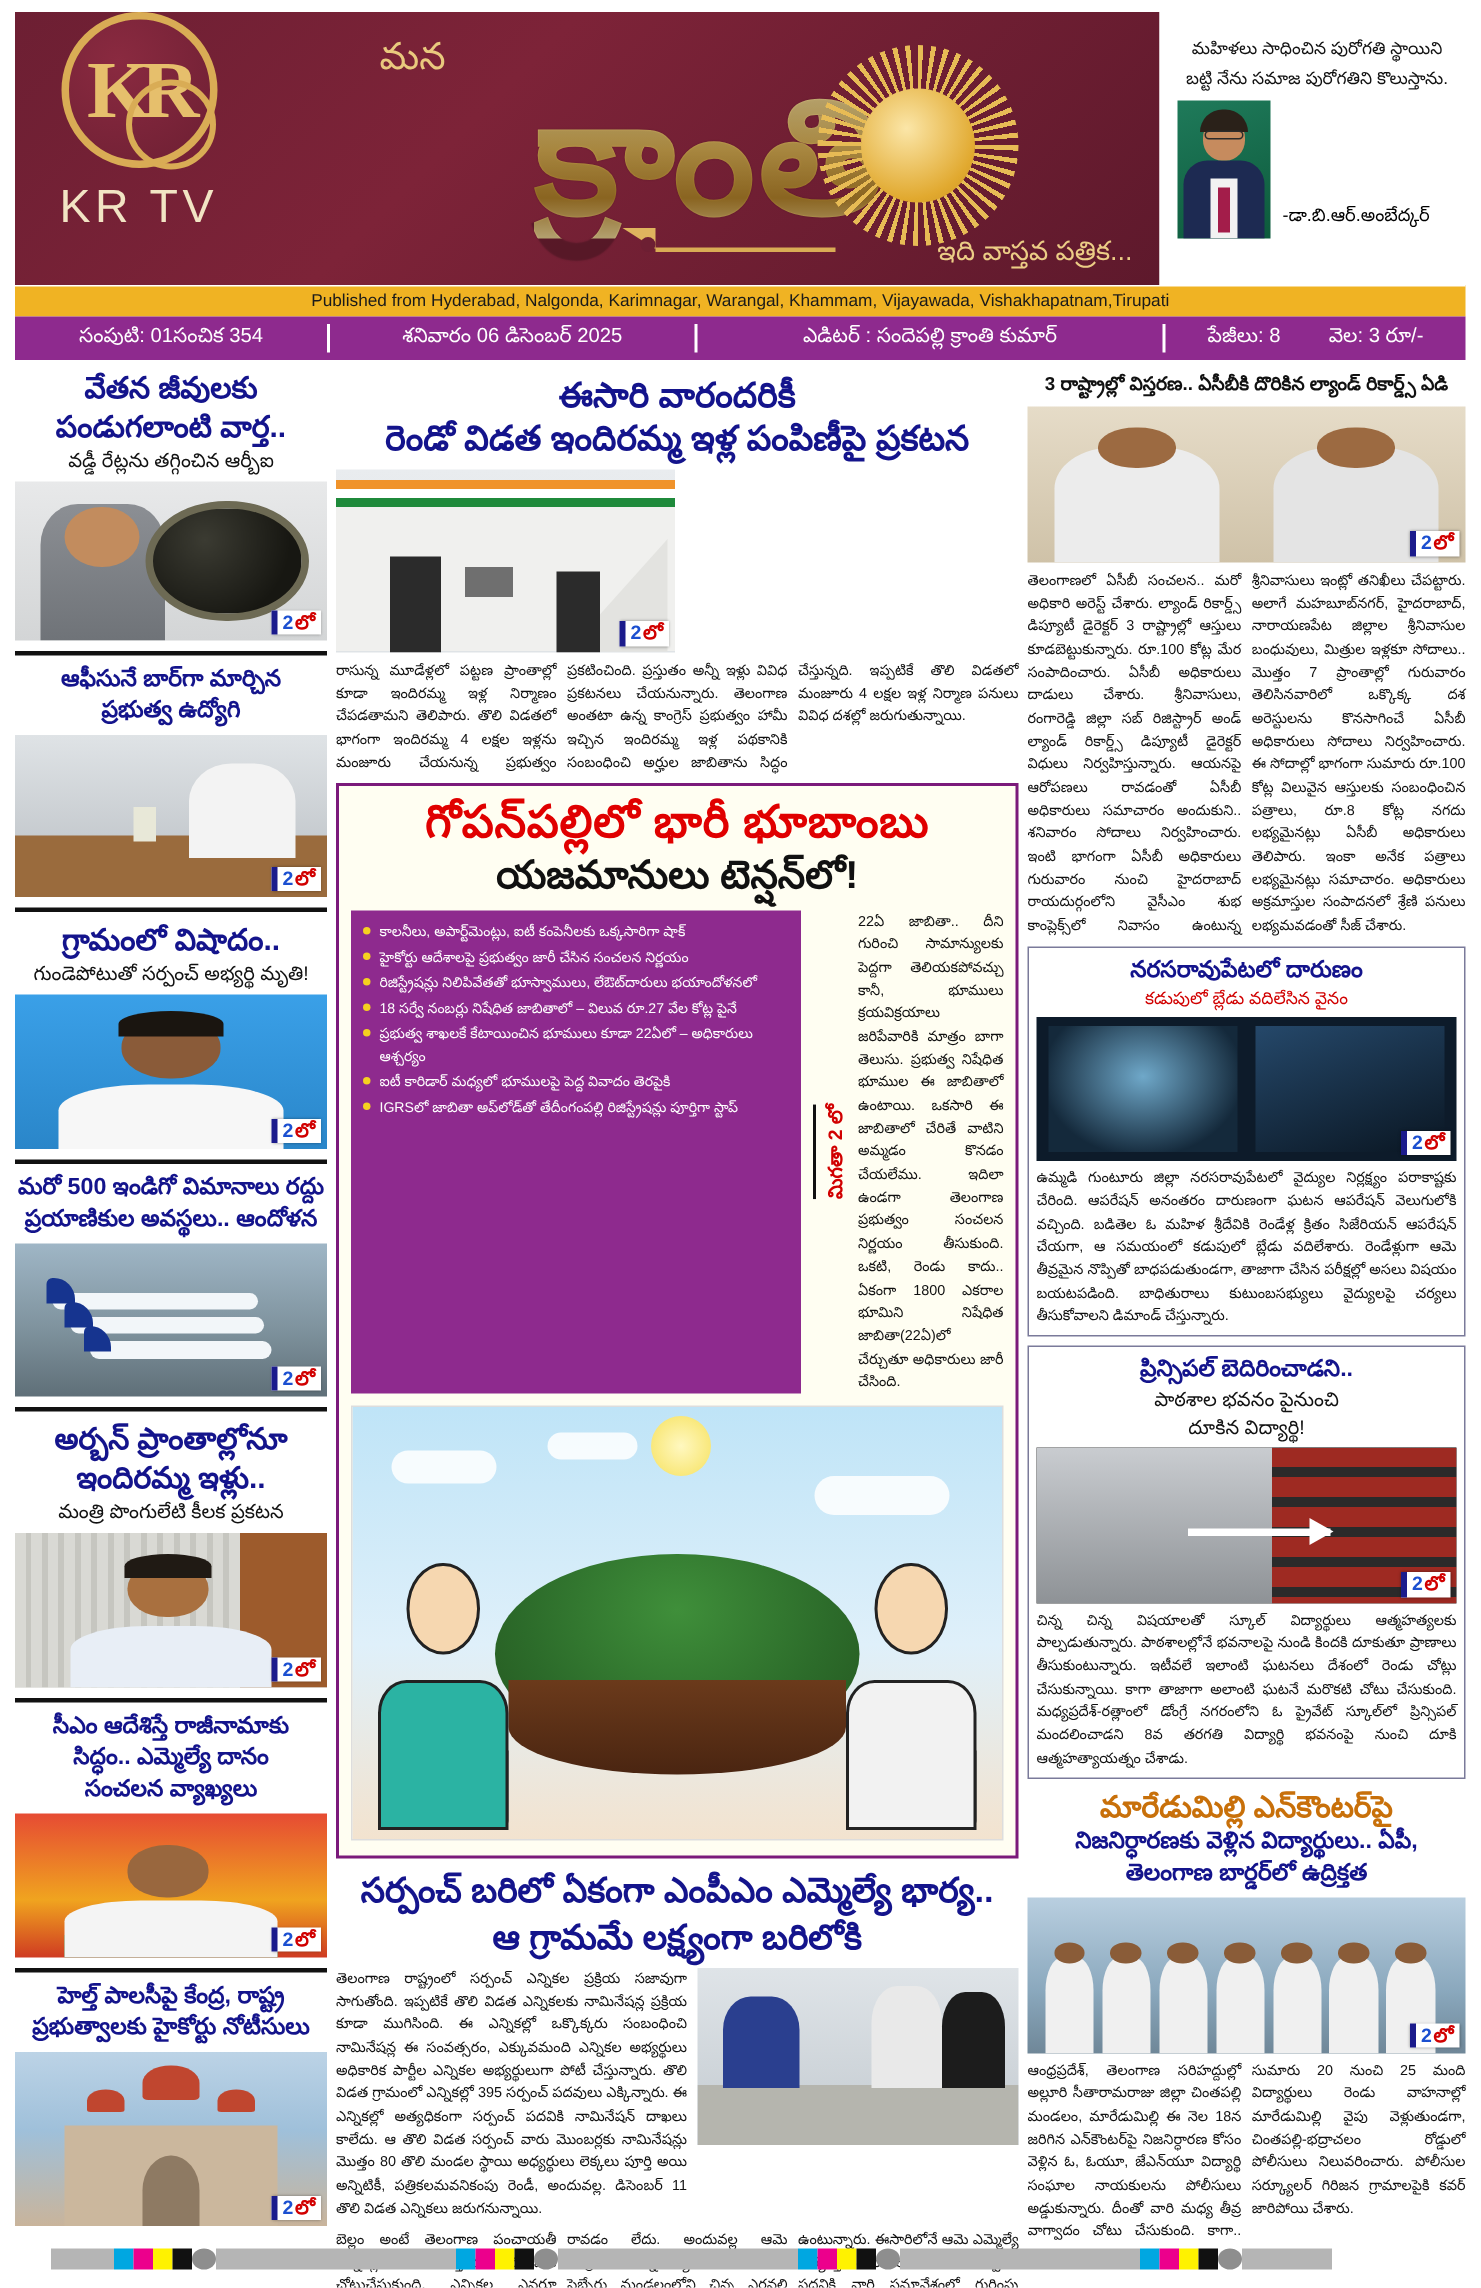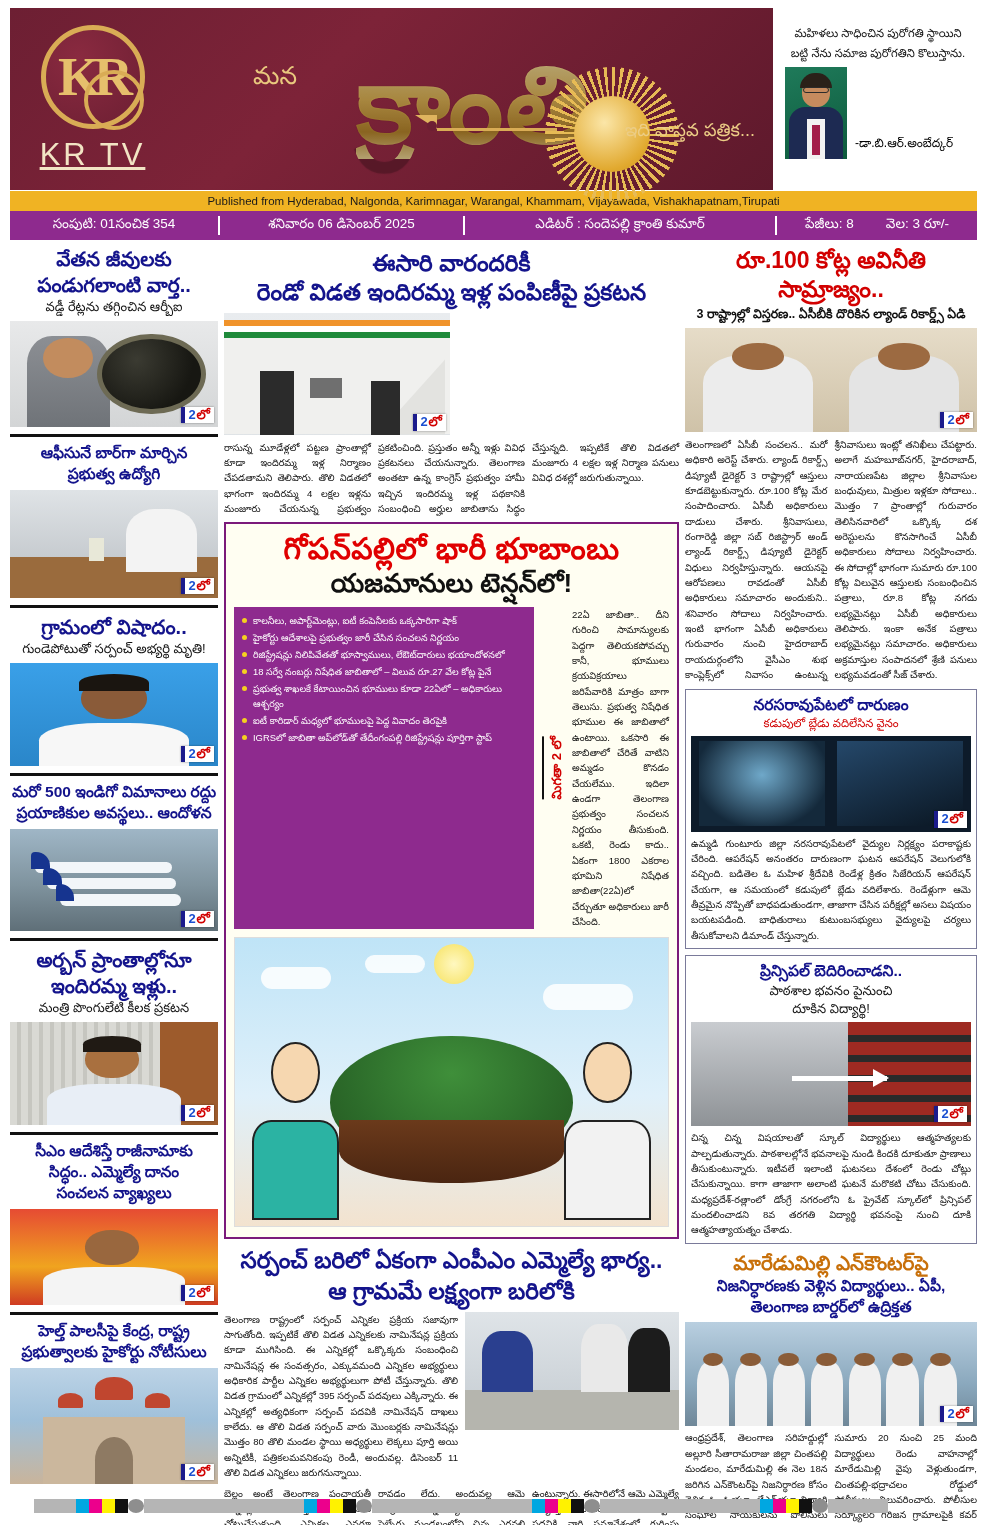--- a/index.html
+++ b/index.html
@@ -9,38 +9,38 @@
     font-family: "Liberation Sans", sans-serif;
     overflow: hidden;
   }
   .page { width: 987px; height: 1525px; position: relative; background:#fff; padding: 8px 10px 0 10px; }
 
   
   .masthead { display: flex; height: 182px; }
   .mast-left {
     flex: 0 0 765px;
     background: linear-gradient(135deg, #6d1f33 0%, #7d2338 40%, #5e192c 100%);
-    position: relative; display: flex; align-items: center;
+    position: relative; display: flex; 
     border-right: 2px solid #fff;
   }
   .krtv-logo { width: 165px; text-align: center; color:#e8c169; position:relative; }
   .kr-ring {
     width: 104px; height: 104px; border-radius: 50%;
     border: 5px solid #d9ac55; margin: 0 auto;
     display:flex; align-items:center; justify-content:center;
     position: relative;
     background: radial-gradient(circle at 35% 30%, #8a2a40, #6d1f33);
   }
   .kr-ring span { font-size: 54px; font-weight: bold; color:#e6bf6c; letter-spacing:-6px;
     font-family: "Liberation Serif", serif; }
   .kr-ring::after{
     content:""; position:absolute; width:52px; height:52px; border:4px solid #d9ac55;
     border-radius:50%; right:-4px; bottom:-6px;
   }
-  .krtv-text { font-size: 31px; letter-spacing: 3px; color: #f2e4c4; margin-top: 8px; font-weight: 400; text-decoration: underline; }
+  .krtv-text { font-size: 31px; letter-spacing: 3px; color: #f2e4c4; margin-top: 8px; font-weight: 400; }
 
   .mast-title { flex:1; position: relative; display:flex; align-items:center; justify-content:center; }
   .mana { position:absolute; top: 16px; left: 78px; color:#e9c97e; font-size: 25px; }
   .bigtitle {
     font-size: 108px; font-weight: bold; letter-spacing: 2px;
     background: linear-gradient(180deg,#f7e3a4 0%,#e0b455 45%,#b8862c 75%,#f0d795 100%);
     -webkit-background-clip: text; background-clip: text; color: transparent;
     line-height: 1; position:relative; top: 6px;
     text-shadow: 0 0 1px rgba(0,0,0,.25);
   }
@@ -462,21 +462,20 @@
         <div class="art-txt cols3" style="margin-top:5px;">
           <span>బెల్లం అంటే తెలంగాణ పంచాయతీ ఎన్నికల్లో ఓ ఆసక్తికర పరిణామం చోటుచేసుకుంది. ఎన్నికల ఎవరూ అనుకోని చోట్ల ఓ ఎమ్మెల్యే భార్యే సర్పంచ్ బరిలోకి దిగుతున్నారు. ఆమెతో పోటీ పడేందుకు ఎవరూ ముందుకు రావడం లేదు. అందువల్ల ఆమె ఏకగ్రీవంగా ఎన్నికయ్యే అవకాశం ఉంది.</span>
           <span>పెబ్బేరు మండలంలోని చిన్న ఎర్రవల్లి గ్రామం. సొంత ఊరిగా కొత్తూరు జిల్లా పరిధిలోని ఎమ్మెల్యే భార్య ఇలా ఒకరు కాగా ఇక్కడ ప్రాంతం జాబితా నేరుగా ఉంటున్నారు. ఈసారిలోనే ఆమె ఎమ్మెల్యే కార్యకర్తలు కుటుంబంలో ఒక సర్పంచ్ పదవికి వారి సమావేశంలో గుర్తింపు ఎన్నికలకు సర్పంచ్ పదవికి నామినేషన్ వేసేందుకు కార్యకర్తలు కూడా ముందుకు వచ్చారు.</span>
         </div>
       </div>
     </div>
 
     <div class="col-right">
 
       <div>
-        <div class="hl-xl hl-red">రూ.100 కోట్ల అవినీతి సామ్రాజ్యం..</div>
         <div class="hl-sm" style="font-weight:bold;font-size:12.5px;margin-top:2px;">3 రాష్ట్రాల్లో విస్తరణ.. ఏసీబీకి దొరికిన ల్యాండ్ రికార్డ్స్ ఏడి</div>
         <div class="photo ph-sofa" style="height:104px;margin-top:5px;">
           <div class="m1"></div>
             <div class="m2"></div>
             <div class="f1"></div>
             <div class="f2"></div>
           <div class="badge2"><span class="n">2</span><span>లో</span></div>
         </div>
         <div class="art-txt cols2" style="margin-top:5px;">
           <span>తెలంగాణలో ఏసీబీ సంచలన.. మరో అధికారి అరెస్ట్ చేశారు. ల్యాండ్ రికార్డ్స్ డిప్యూటీ డైరెక్టర్ 3 రాష్ట్రాల్లో ఆస్తులు కూడబెట్టుకున్నారు. రూ.100 కోట్ల మేర సంపాదించారు. ఏసీబీ అధికారులు దాడులు చేశారు. శ్రీనివాసులు, రంగారెడ్డి జిల్లా సబ్ రిజిస్ట్రార్ అండ్ ల్యాండ్ రికార్డ్స్ డిప్యూటీ డైరెక్టర్ విధులు నిర్వహిస్తున్నారు. ఆయనపై ఆరోపణలు రావడంతో ఏసీబీ అధికారులు సమాచారం అందుకుని.. శనివారం సోదాలు నిర్వహించారు. ఇంటి భాగంగా ఏసీబీ అధికారులు</span>

